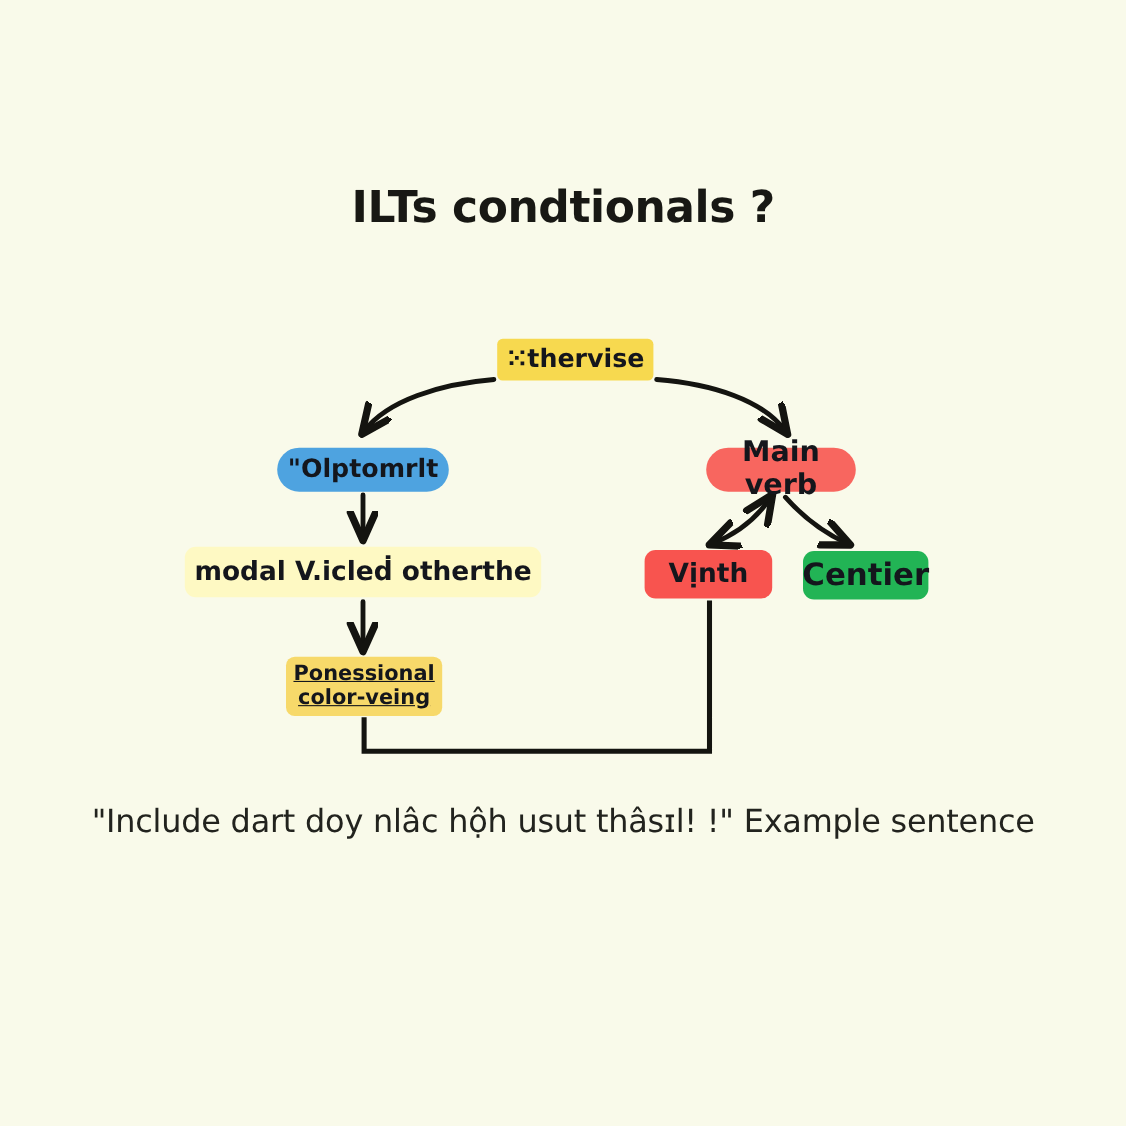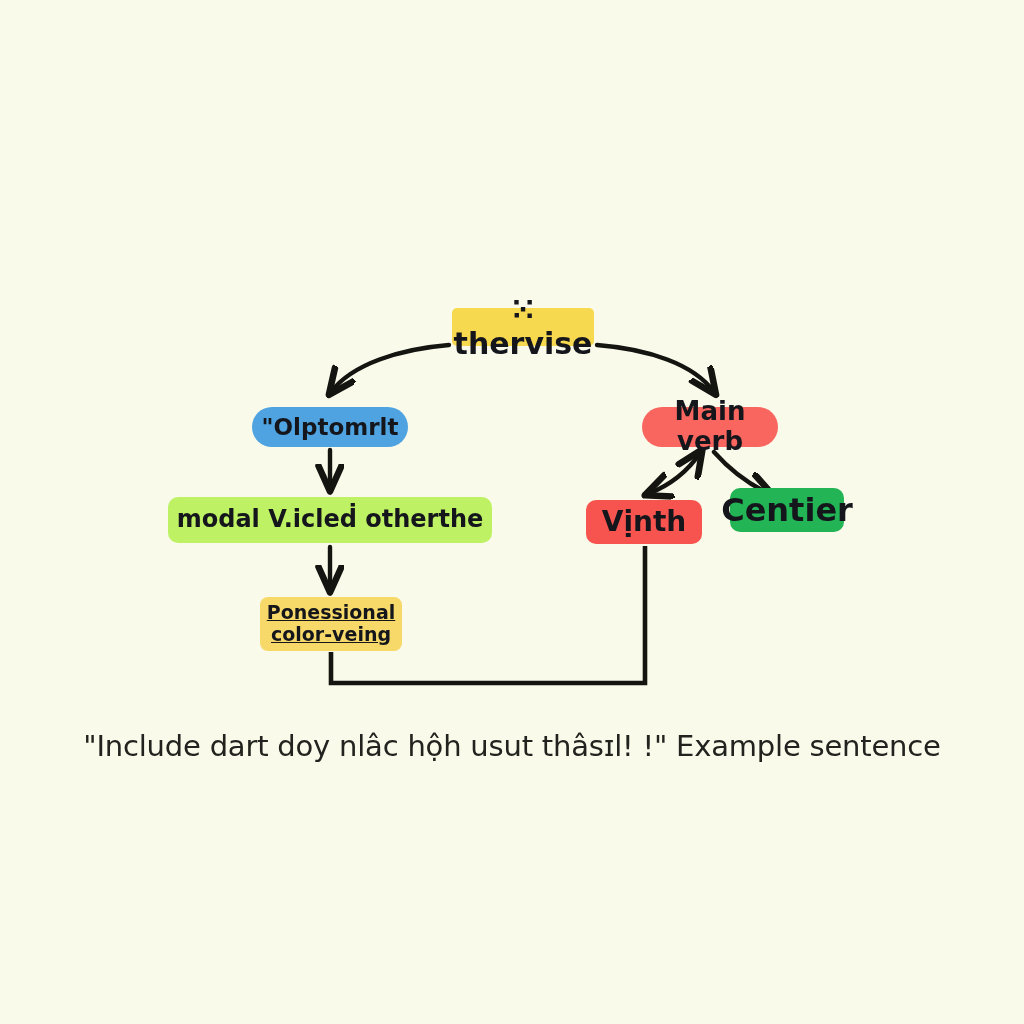--- a/index.html
+++ b/index.html
@@ -53,21 +53,21 @@
     line-height: 1.14;
     white-space: pre-line;
   }
   .node-otherwise {
     left: 452px;
     top: 308px;
     width: 142px;
     height: 38px;
     background: #f7d94f;
     border-radius: 5px;
-    font-size: 30px;
+    font-size: 23px;
     text-align: center;
   }
   .node-option {
     left: 252px;
     top: 407px;
     width: 156px;
     height: 40px;
     background: #4ea3e0;
     border-radius: 20px;
     font-size: 23px;
@@ -79,41 +79,41 @@
     height: 40px;
     background: #f8665f;
     border-radius: 20px;
     font-size: 26px;
   }
   .node-modal {
     left: 168px;
     top: 497px;
     width: 324px;
     height: 46px;
-    background: #bef264;
+    background: #fef9c3;
     border-radius: 10px;
     font-size: 24px;
   }
   .node-vinth {
     left: 586px;
     top: 500px;
     width: 116px;
     height: 44px;
     background: #f8544f;
     border-radius: 10px;
-    font-size: 28px;
+    font-size: 24px;
   }
   .node-center {
     left: 730px;
-    top: 488px;
+    top: 501px;
     width: 114px;
     height: 44px;
     background: #22b455;
     border-radius: 10px;
-    font-size: 32px;
+    font-size: 28px;
   }
   .node-color {
     left: 260px;
     top: 597px;
     width: 142px;
     height: 54px;
     background: #f7d96a;
     border-radius: 8px;
     font-size: 19px;
     flex-direction: column;
@@ -155,20 +155,21 @@
 
     <path d="M330,547 L330,589" fill="none" stroke="#141410" stroke-width="4.4" stroke-linecap="round" marker-end="url(#arrowhead)"></path>
 
     <path d="M700,453 C686,474 668,486 648,494" fill="none" stroke="#141410" stroke-width="4.4" stroke-linecap="round" marker-end="url(#arrowhead)" marker-start="url(#arrowhead-start)"></path>
 
     <path d="M714,452 C730,470 748,484 770,494" fill="none" stroke="#141410" stroke-width="4.4" stroke-linecap="round" marker-end="url(#arrowhead)"></path>
 
     <path d="M331,652 L331,683 L645,683 L645,546" fill="none" stroke="#141410" stroke-width="4.6" stroke-linecap="butt" stroke-linejoin="miter"></path>
   </svg>
 
+  <div class="title">ILTs condtionals ?</div>
 
   <div class="node node-otherwise">⁙thervise</div>
 
   <div class="node node-option">"Olptomrlt</div>
 
   <div class="node node-mainverb">Main verb</div>
 
   <div class="node node-modal">modal V.icleḋ otherthe</div>
 
   <div class="node node-vinth">Vịnth</div>

